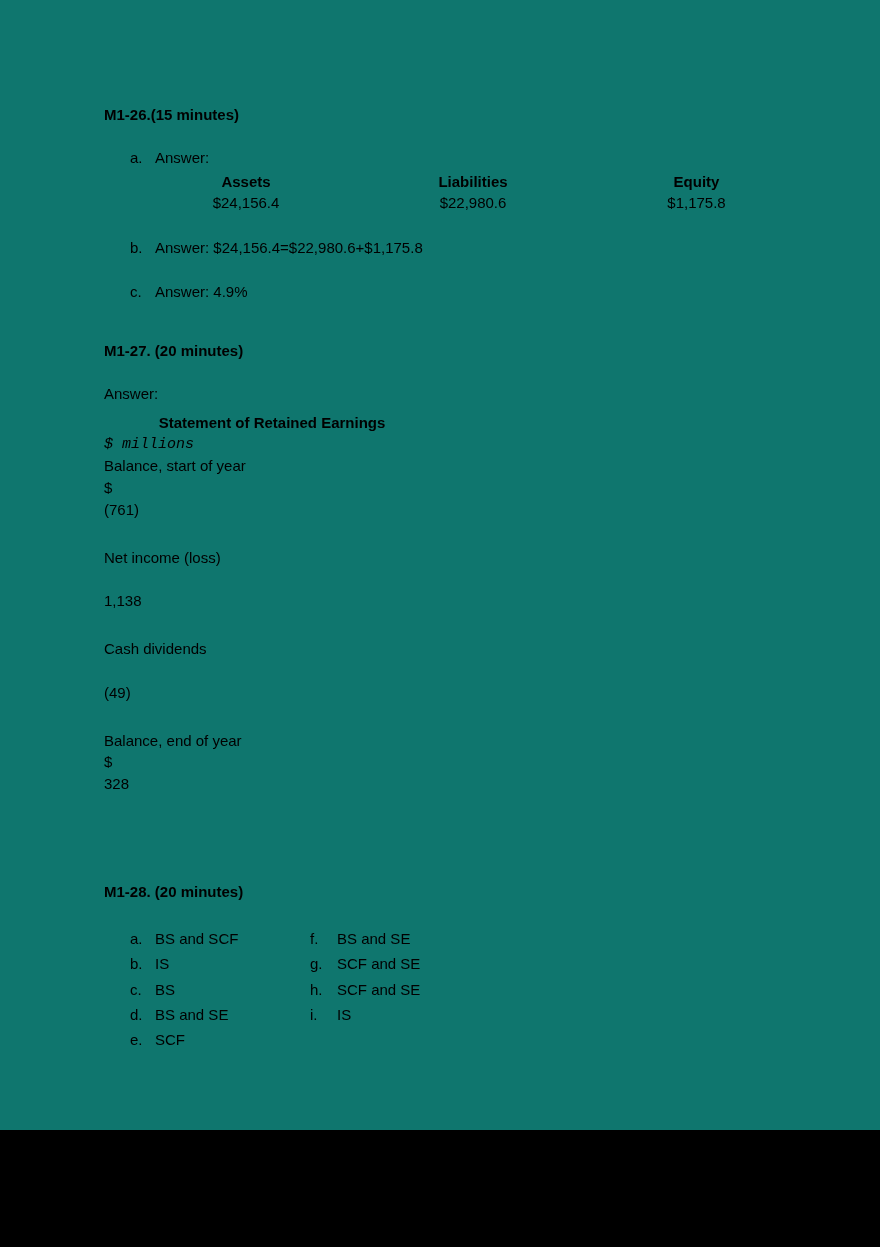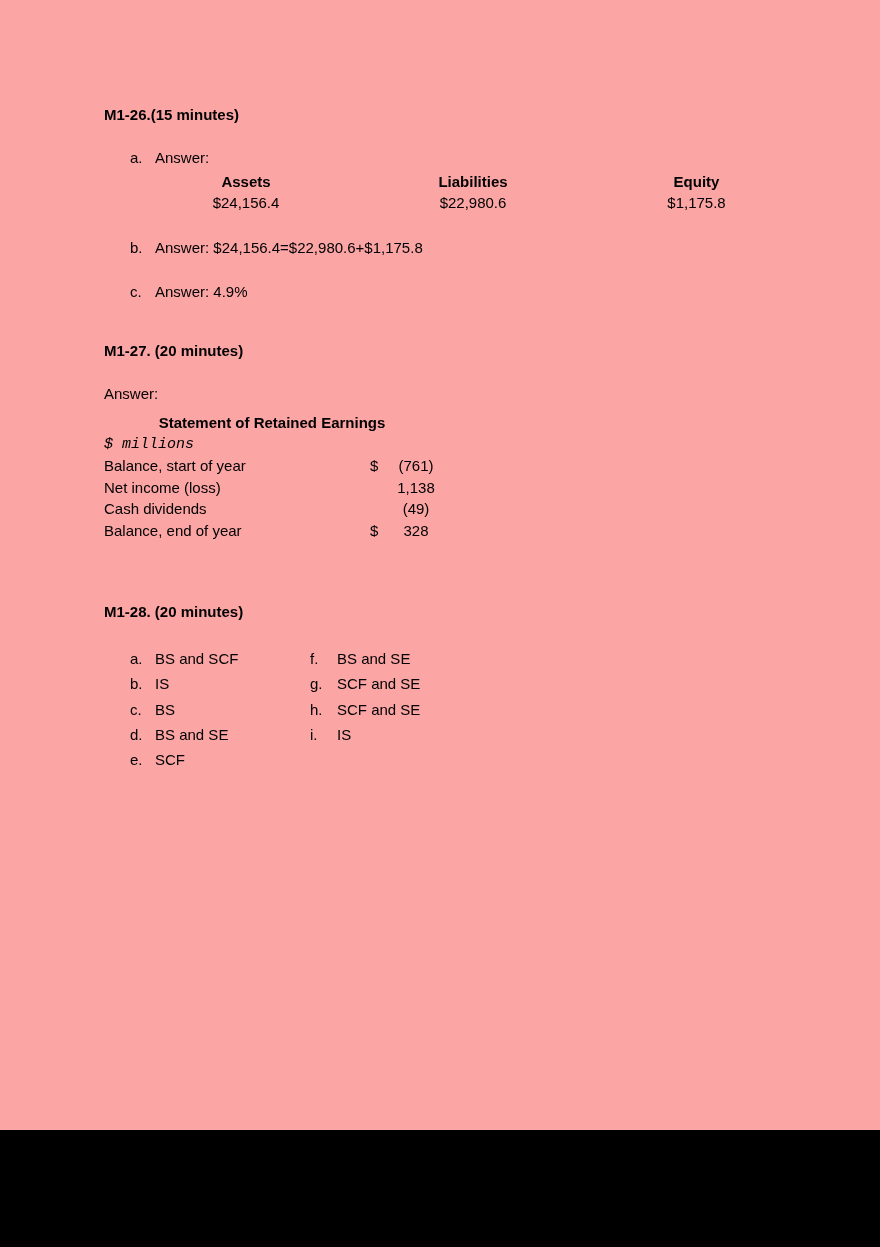--- a/index.html
+++ b/index.html
@@ -11,21 +11,21 @@
     width: 880px;
     height: 1247px;
     font-family: "Liberation Sans", "DejaVu Sans", sans-serif;
     font-size: 15px;
     color: #000000;
     position: relative;
   }
   .page {
     width: 880px;
     height: 1130px;
-    background: #fca5a5;
+    background: #0f766e;
     overflow: hidden;
     position: relative;
   }
   .footer-band {
     width: 880px;
     height: 117px;
     background: #000000;
   }
   .heading {
     font-weight: bold;
@@ -84,24 +84,24 @@
     margin-left: 104px;
     font-style: italic;
     line-height: 21.5px;
     font-family: Liberation Mono, monospace;
   }
   .stmt-rows {
     margin-left: 104px;
     width: 336px;
     line-height: 21.5px;
   }
-  .stmt-row { display: flex; }
+  .stmt-row { display: flex; flex-direction: column; }
   .stmt-label { flex: 1 1 auto; }
   .stmt-cur { flex: 0 0 22px; text-align: left; }
-  .stmt-val { flex: 0 0 48px; text-align: center; }
+  .stmt-val { flex: 0 0 48px; text-align: left; }
 
   .kv-list {
     margin-left: 130px;
     margin-top: 26px;
     line-height: 25.3px;
   }
   .kv-row { display: flex; }
   .kv-letter-l { flex: 0 0 25px; }
   .kv-text-l { flex: 0 0 155px; }
   .kv-letter-r { flex: 0 0 27px; }

